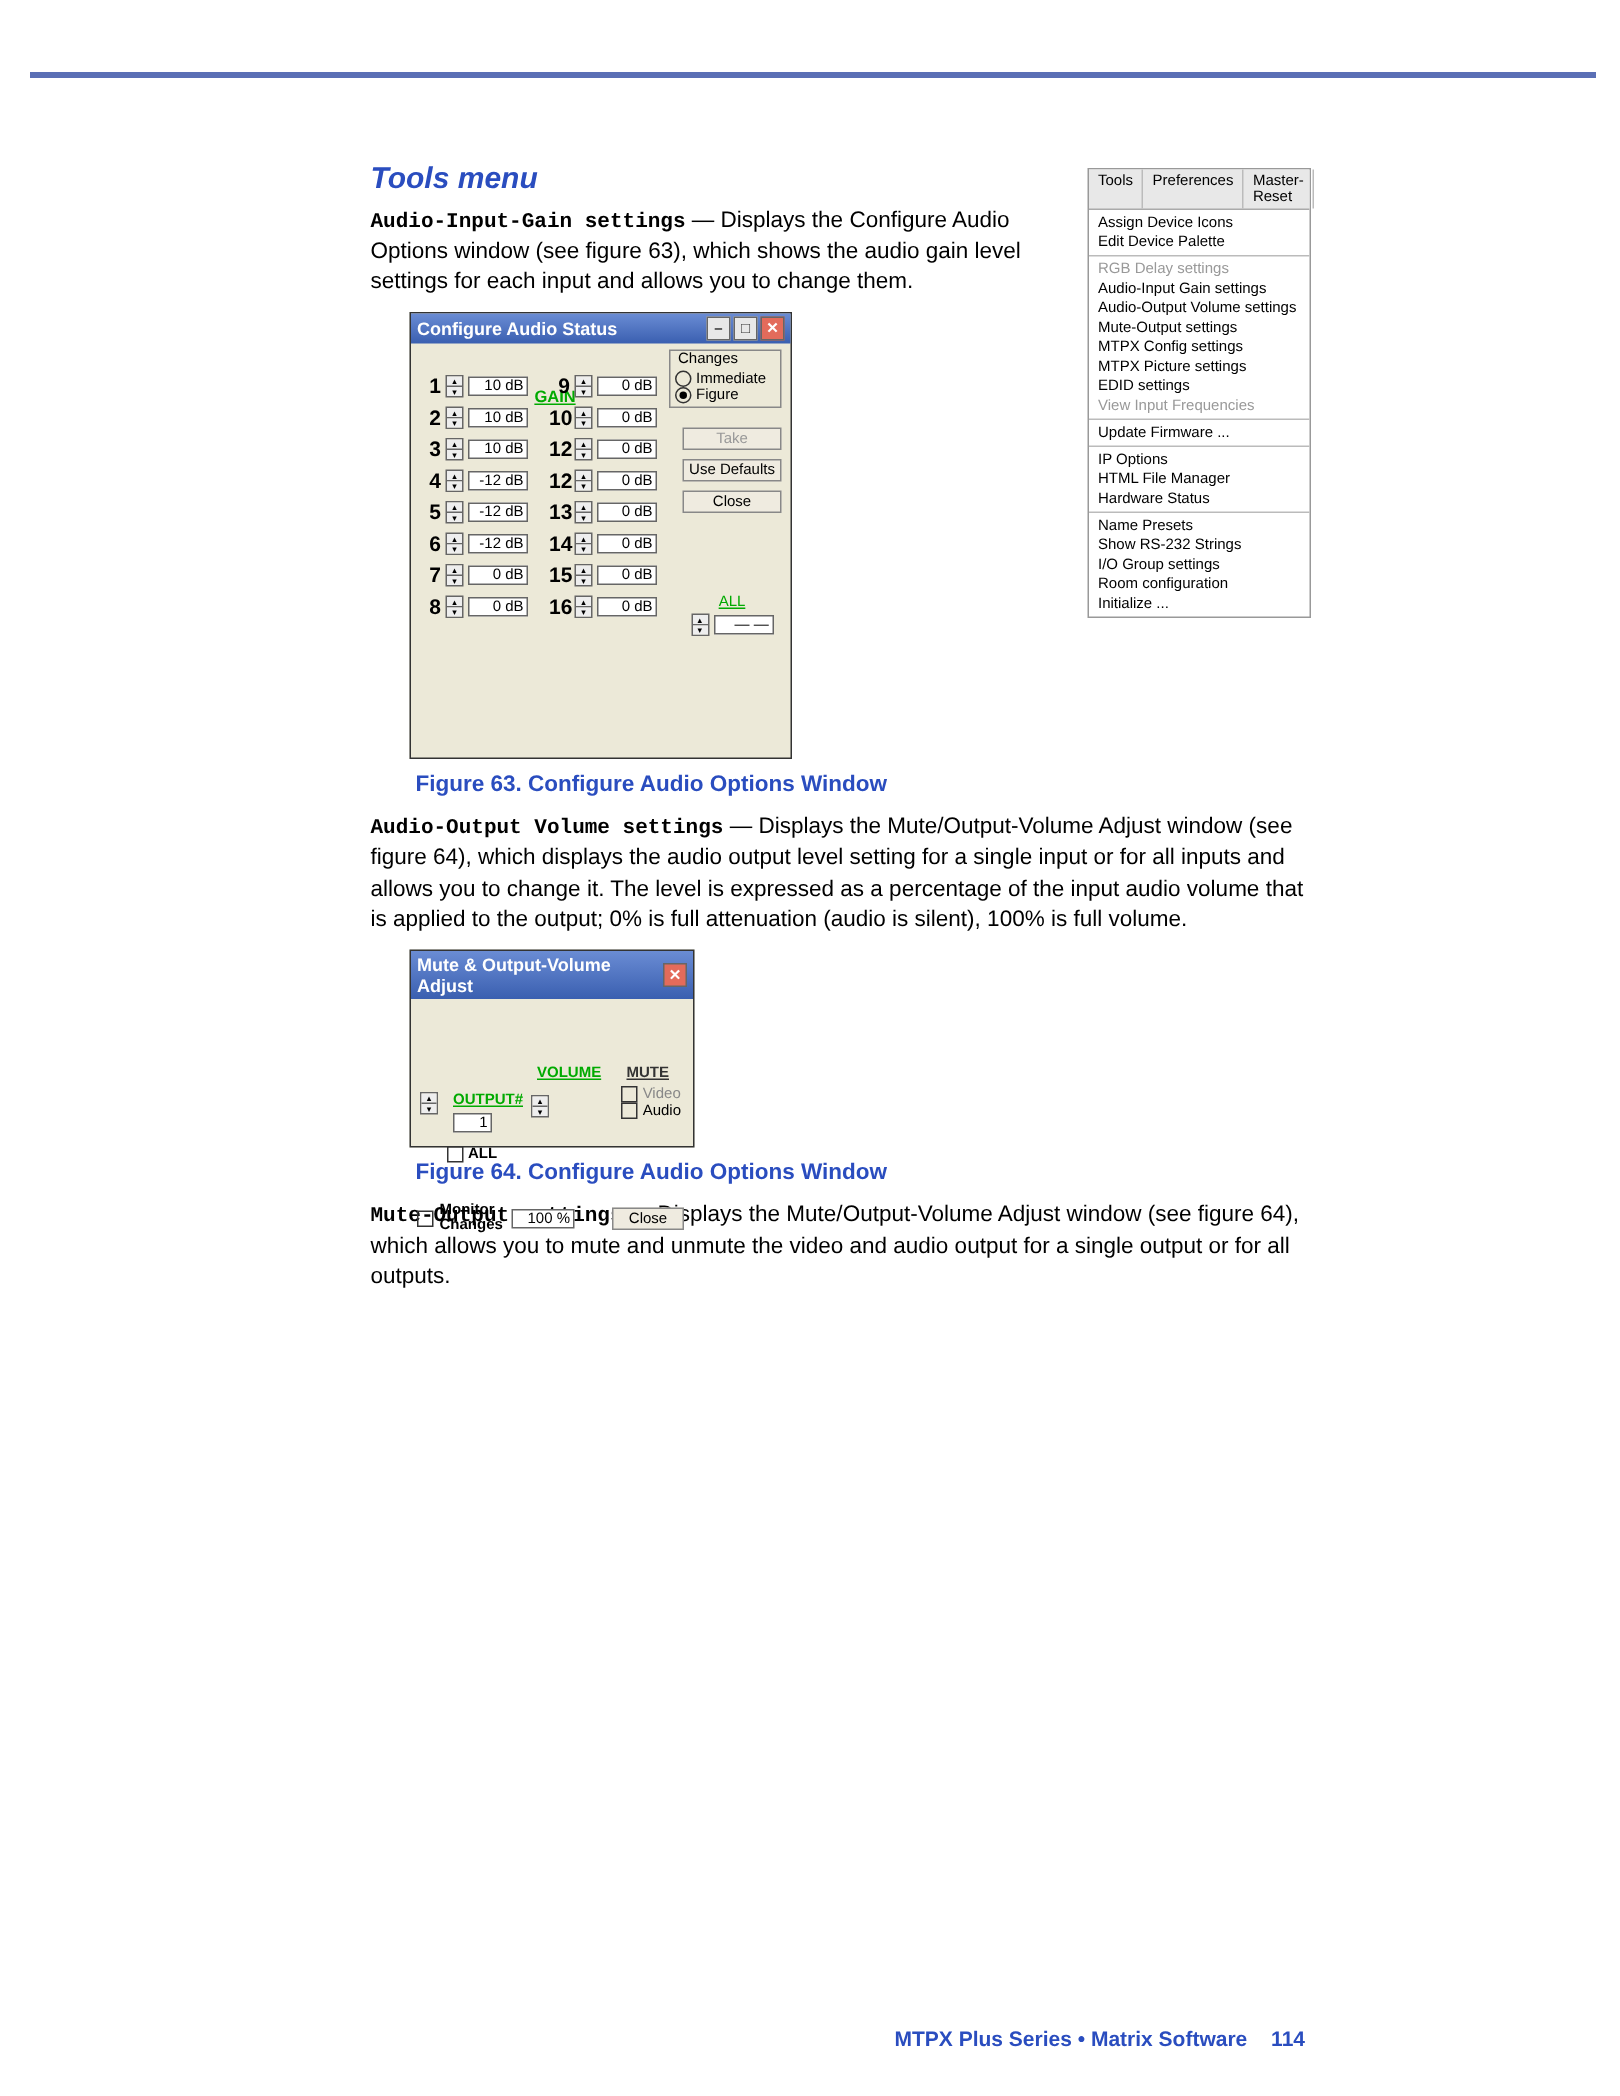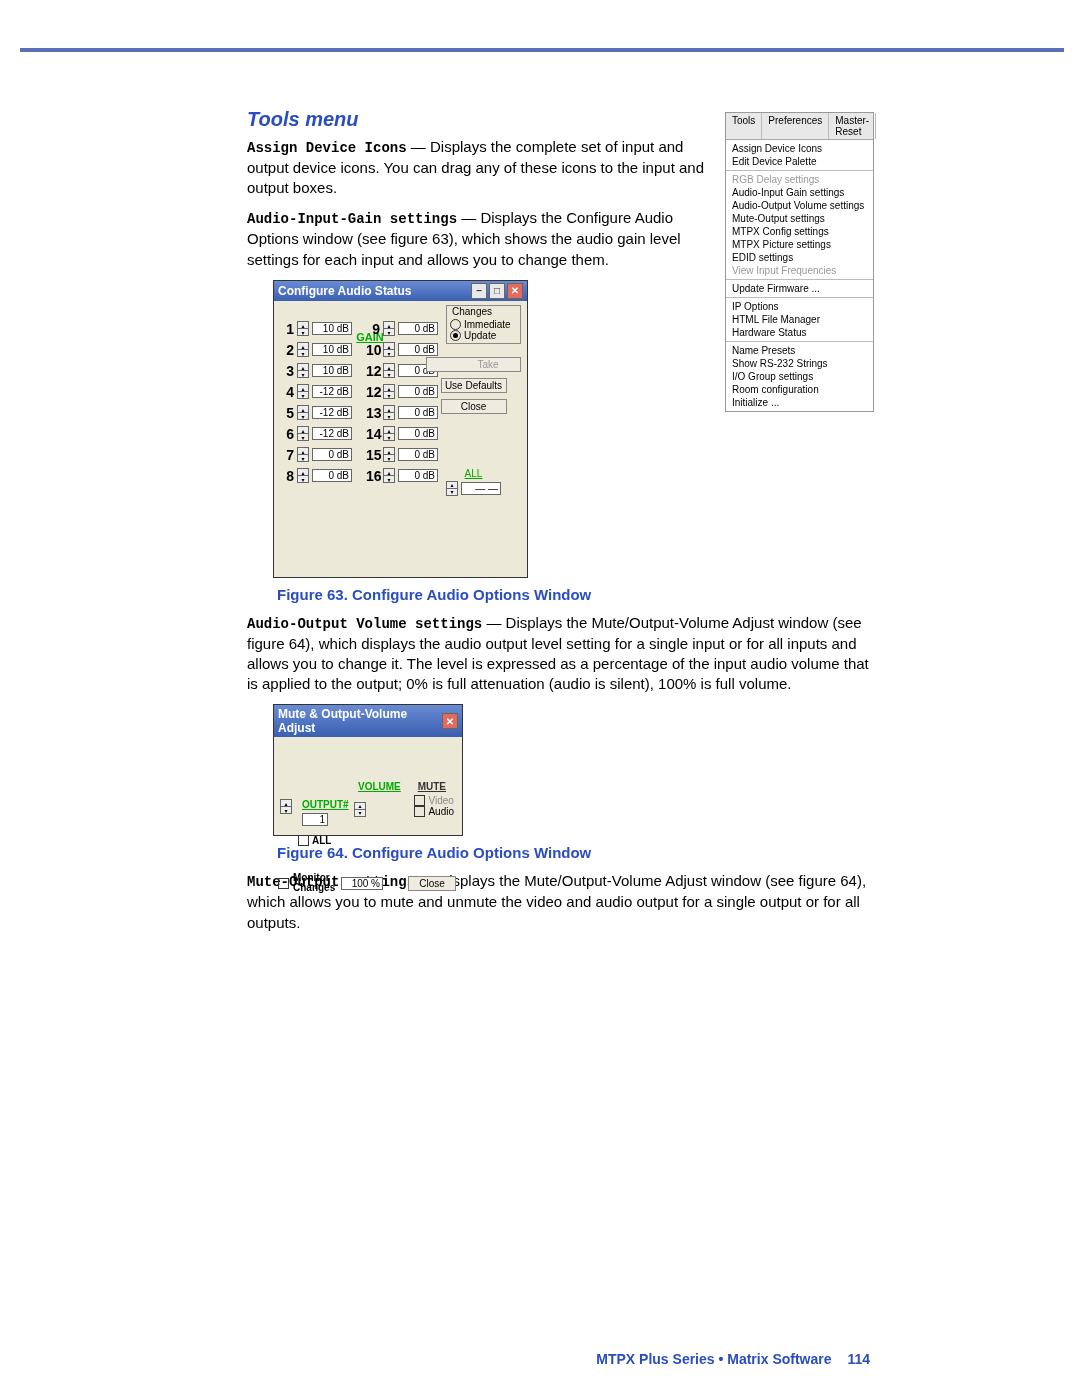--- a/index.html
+++ b/index.html
@@ -137,21 +137,21 @@
   .btn {
     display: block;
     width: 64px;
     margin: 2px 0;
     padding: 1px 0;
     text-align: center;
     border: 1px solid #888;
     background: #efebe0;
     font-size: 10px;
   }
-  .btn.disabled { color:#999;padding-left:29px; }
+  .btn.disabled { color:#999; }
   .right-col {
     position: absolute;
     right: 6px;
     top: 54px;
     display: flex;
     flex-direction: column;
     align-items: center;
     gap: 2px;
   }
   .all-label { color:#0a0; text-decoration: underline; margin-top:50px; font-size:10px;}
@@ -228,23 +228,20 @@
       <div class="tools-item">Show RS-232 Strings</div>
       <div class="tools-item">I/O Group settings</div>
       <div class="tools-item">Room configuration</div>
       <div class="tools-item">Initialize ...</div>
     </div>
   </div>
 
   <div class="content">
     <div class="h2">Tools menu</div>
 
-    <div class="para" style="width:460px;">
-      <span class="mono">Assign Device Icons</span><span> — Displays the complete set of input and output device icons. You can drag any of these icons to the input and output boxes.</span>
-    </div>
     <div class="para" style="width:460px;">
       <span class="mono">Audio-Input-Gain settings</span><span> — Displays the Configure Audio Options window (see figure 63), which shows the audio gain level settings for each input and allows you to change them.</span>
     </div>
 
     <div class="win audio-win">
       <div class="win-title">
         <span>Configure Audio Status</span>
         <span class="win-ctrl">
           <span>–</span>
           <span>□</span>
@@ -402,21 +399,21 @@
           </div>
 
         <div class="changes-box">
           <span class="title">Changes</span>
           <div class="radio-row">
               <span class="radio"></span>
               <span>Immediate</span>
             </div>
           <div class="radio-row">
               <span class="radio sel"></span>
-              <span>Update</span>
+              <span>Figure</span>
             </div>
         </div>
 
         <div class="right-col">
           <div class="btn disabled">Take</div>
           <div class="btn">Use Defaults</div>
           <div class="btn">Close</div>
           <div class="all-label">ALL</div>
           <div class="cell">
             <span class="spin">

